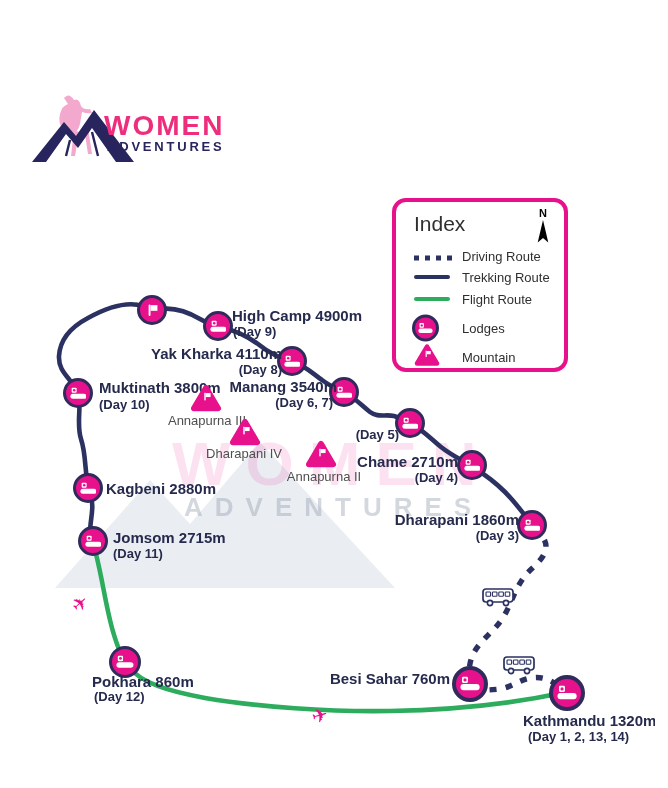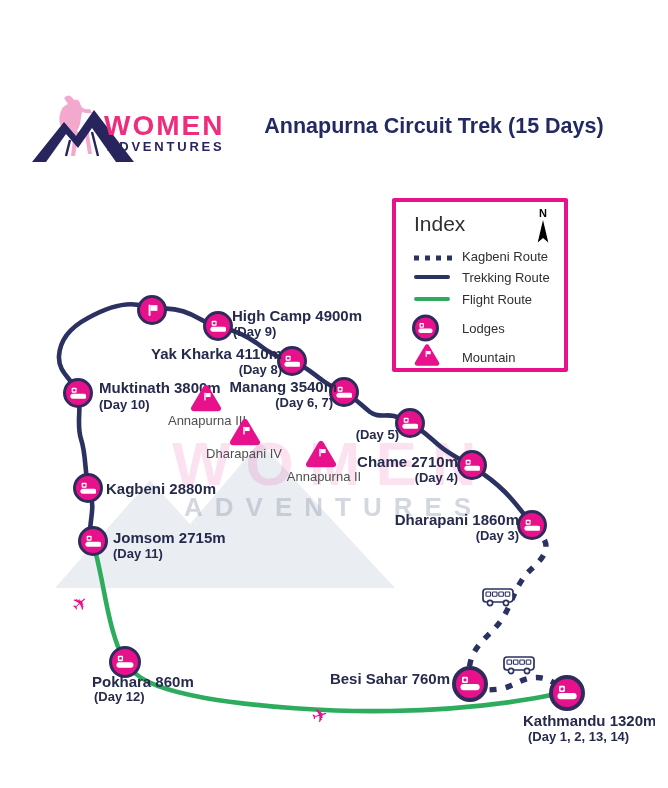--- a/index.html
+++ b/index.html
@@ -44,21 +44,21 @@
     white-space:nowrap;line-height:1;}
   .day-label{position:absolute;font-size:13px;font-weight:bold;color:var(--text);
     white-space:nowrap;line-height:1;}
   .mtn{position:absolute;transform:translate(-50%,-50%);}
   .mtn-label{position:absolute;font-size:13px;color:var(--gray);white-space:nowrap;
     line-height:1;transform:translate(-50%,-50%);}
   .plane{position:absolute;font-size:19px;color:var(--pink);line-height:1;z-index:3;}
 
   
   .index-box{position:absolute;left:392px;top:168px;width:176px;height:174px;
-    background:#fff;border:4px solid var(--pink);border-radius:2px;z-index:4;}
+    background:#fff;border:4px solid var(--pink);border-radius:14px;z-index:4;}
   .index-title{position:absolute;left:18px;top:10px;font-size:21px;color:var(--legend);}
   .compass{position:absolute;left:138px;top:6px;text-align:center;width:18px;}
   .compass .n{font-size:11px;font-weight:bold;color:#000;display:block;line-height:1;}
   .leg-row{position:absolute;left:0;width:100%;height:0;}
   .leg-sample{position:absolute;left:18px;transform:translateY(-50%);}
   .leg-line{width:36px;height:4px;border-radius:2px;}
   .leg-label{position:absolute;left:66px;transform:translateY(-50%);
     font-size:13px;color:var(--legend);white-space:nowrap;line-height:1;}
 </style>
 </head>
@@ -67,21 +67,20 @@
 <div class="canvas">
 
   <svg class="logo-svg" width="110" height="82" viewBox="0 0 110 82">
     <path d="M38 16 q-6 2 -8 10 q-2 8 2 14 l10 6 q6 -2 8 -10 l2 -12 q6 2 10 1 l-2 -4 q-6 1 -9 -3 q-2 -8 -7 -6 q-5 -8 -10 -2 Z" fill="#f3a9ce"></path>
     <path d="M44 42 l-3 26 l4 0 l4 -24 Z M54 40 l4 26 l4 0 l-4 -26 Z" fill="#f3a9ce"></path>
     <path d="M2 74 L34 34 L46 48 L64 22 L104 74 L86 74 L62 40 L48 60 L36 46 L16 74 Z" fill="#28245e"></path>
     <path d="M40 52 l-4 16 M62 44 l6 24" stroke="#28245e" stroke-width="2.4" fill="none"></path>
   </svg>
   <div class="brand-women">WOMEN</div>
   <div class="brand-adv">ADVENTURES</div>
-  <div class="main-title">Annapurna Circuit Trek (15 Days)</div>
 
   <svg class="wm wm-mtn" width="370" height="150" viewBox="0 0 370 150">
     <path d="M0 150 L95 42 L135 86 L205 4 L340 150 Z" fill="#e3e8ef" opacity="0.75"></path>
   </svg>
   <div class="wm wm1">WOMEN</div>
   <div class="wm wm2">ADVENTURES</div>
 
   <svg id="routes-svg" width="668" height="788" viewBox="0 0 668 788">
     <path class="route-flight" d="M96 524 C103 552 105 572 112 598 C117 616 121 626 129 637 C141 653 168 661 205 668 C258 677 330 682 390 681 C450 680 510 674 562 663"></path>
     <path class="route-drive" d="M534 498 C546 508 549 516 543 526 C537 536 528 540 522 550 C514 562 511 574 504 586 C497 598 487 605 479 615 C471 625 469 634 469 645 L469 650"></path>
@@ -247,21 +246,21 @@
       <span class="n">N</span>
       <svg width="14" height="25" viewBox="0 0 14 26">
         <path d="M7 1 L12.5 24.5 L7 19.8 L1.5 24.5 Z" fill="#000"></path>
       </svg>
     </div>
     <div id="legend-rows">
         <div class="leg-row" style="top: 54px;">
           <div class="leg-sample"><svg width="38" height="6" viewBox="0 0 38 6">
               <line x1="0" y1="3" x2="38" y2="3" stroke="#2b3160" stroke-width="5" stroke-dasharray="5 6"></line>
             </svg></div>
-          <div class="leg-label">Kagbeni Route</div>
+          <div class="leg-label">Driving Route</div>
         </div>
         <div class="leg-row" style="top: 75px;">
           <div class="leg-sample">
             <div class="leg-line" style="background:#2b3160"></div>
           </div>
           <div class="leg-label">Trekking Route</div>
         </div>
         <div class="leg-row" style="top: 97px;">
           <div class="leg-sample">
             <div class="leg-line" style="background:#2dac5e"></div>

